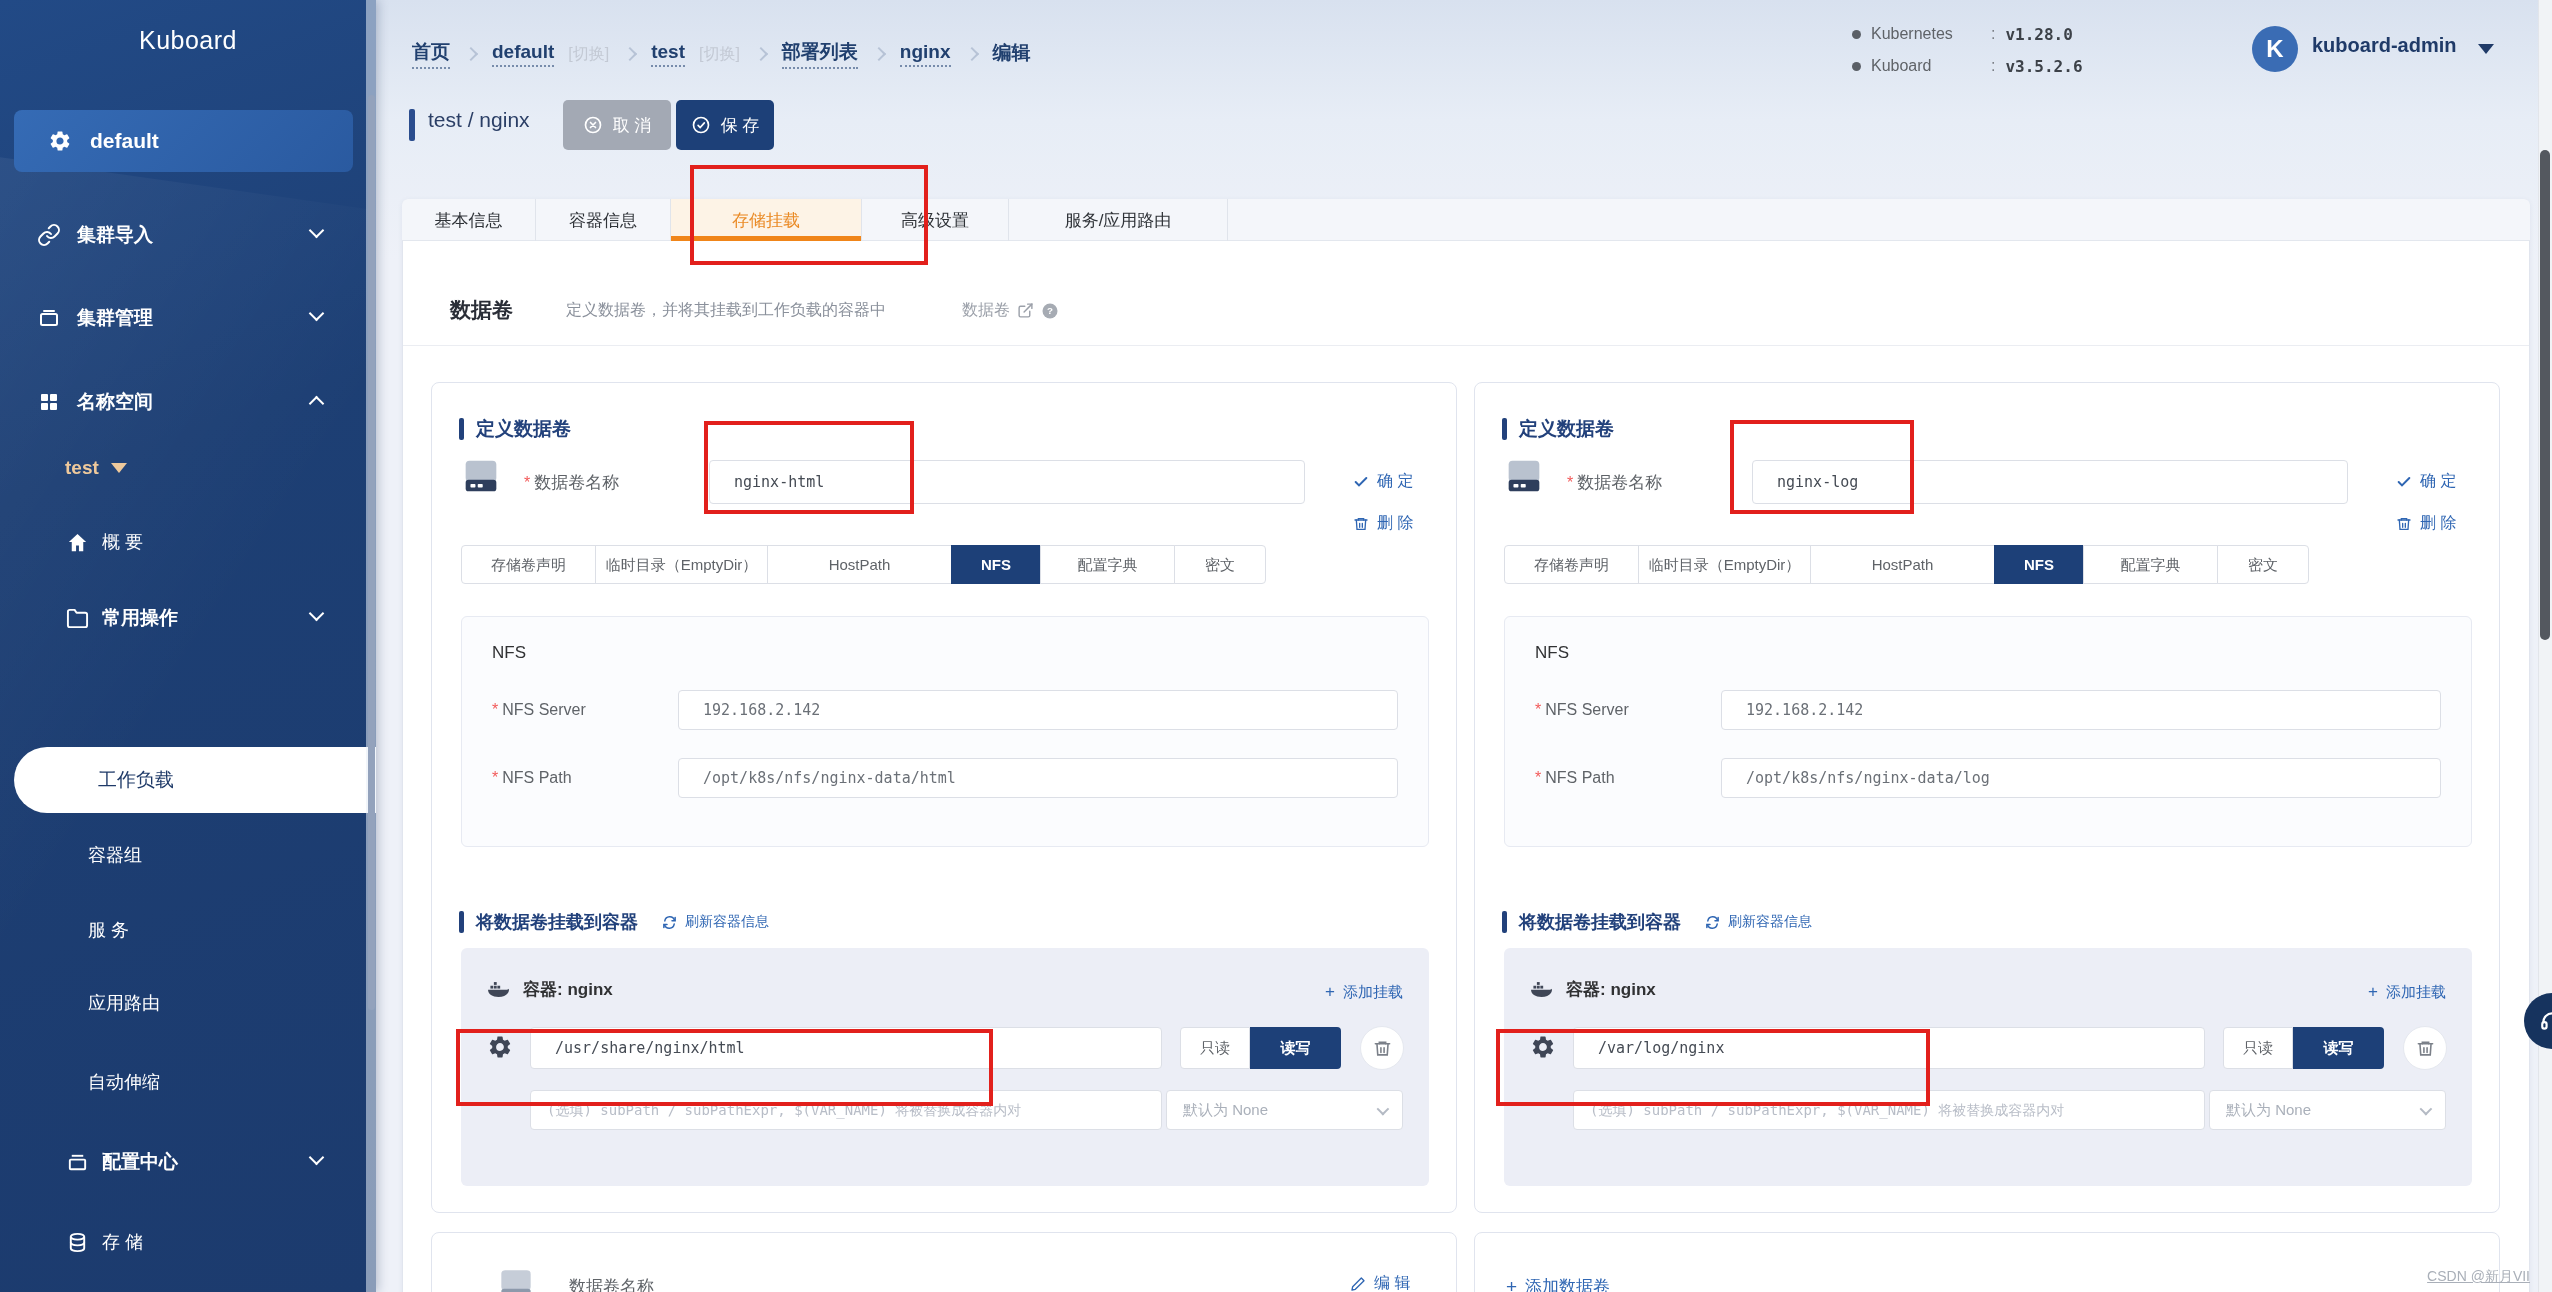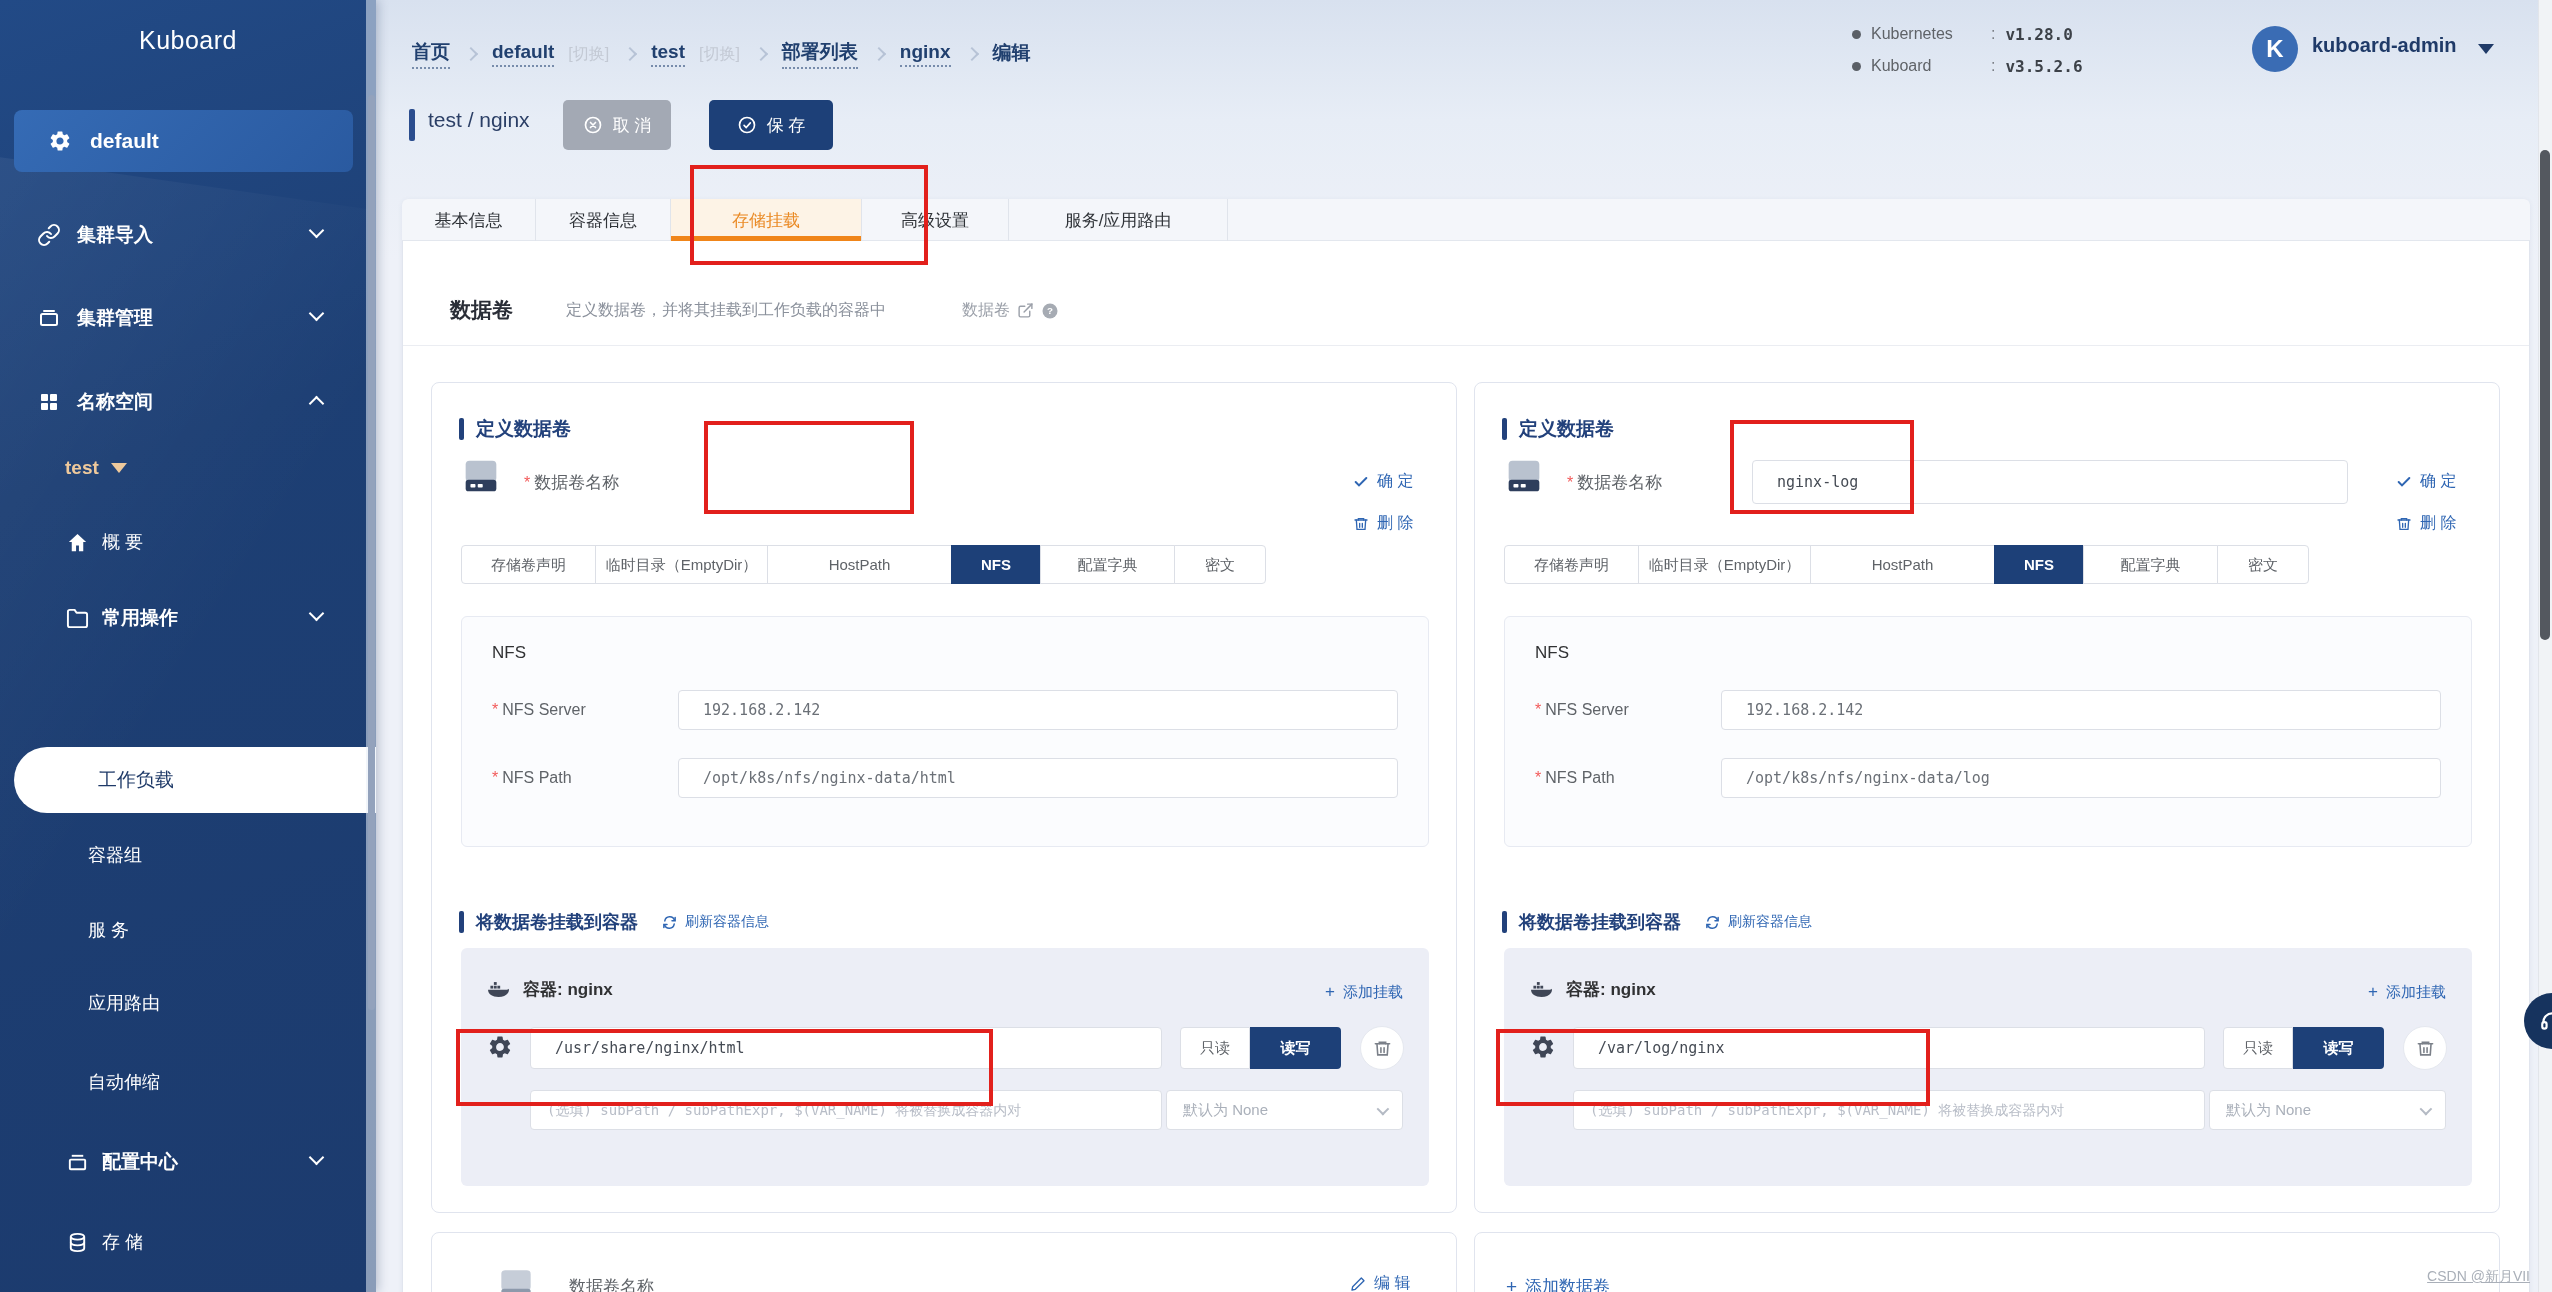--- a/index.html
+++ b/index.html
@@ -50,21 +50,21 @@
     color:#fff;font-size:24px;font-weight:bold;display:flex;align-items:center;justify-content:center;}
   #uname{position:absolute;left:2312px;top:34px;font-size:20px;font-weight:bold;color:#1f3a68;cursor:pointer;}
   #ucaret{position:absolute;left:2478px;top:44px;width:0;height:0;border-left:8px solid transparent;border-right:8px solid transparent;border-top:10px solid #1f3a68;}
 
   
   #tb-bar{position:absolute;left:409px;top:109px;width:6px;height:32px;background:#2b4d8e;border-radius:2px;}
   #tb-title{position:absolute;left:428px;top:108px;font-size:21px;color:#2b3f66;}
   .btn{position:absolute;top:100px;height:50px;border-radius:5px;display:flex;align-items:center;justify-content:center;
        gap:10px;color:#fff;font-size:17px;cursor:pointer;border:none;}
   #btn-cancel{left:563px;width:108px;background:#a3a9b4;}
-  #btn-save{left:709px;width:124px;background:#1d4078;}
+  #btn-save{left:676px;width:98px;background:#1d4078;}
 
   
   #mcard{position:absolute;left:402px;top:199px;width:2128px;height:1133px;background:#fff;
     border:1px solid #e1e5ee;border-radius:6px 6px 0 0;box-shadow:0 1px 5px rgba(70,90,130,.08);}
   #tabstrip{position:absolute;left:402px;top:199px;width:2128px;height:42px;background:#f4f6fa;
     border-bottom:1px solid #e3e7ee;border-radius:6px 6px 0 0;display:flex;}
   .tab{height:42px;display:flex;align-items:center;justify-content:center;font-size:17px;color:#2f3338;
        border-right:1px solid #e0e4eb;cursor:pointer;position:relative;}
   .tab.active{background:#fdf3e6;color:#ea8a25;}
   .tab.active:after{content:"";position:absolute;left:0;right:0;bottom:0;height:5px;background:#f08519;}
@@ -345,20 +345,21 @@
       <svg width="46" height="46" viewBox="0 0 24 24">
           <rect x="4" y="4" width="16" height="11" rx="2" fill="#b9c2cf"></rect>
           <rect x="4" y="14" width="16" height="6" rx="1.5" fill="#2e3e5c"></rect>
           <rect x="6.5" y="16.2" width="2.6" height="1.8" rx=".4" fill="#fff"></rect>
           <rect x="10.3" y="16.2" width="2.6" height="1.8" rx=".4" fill="#fff"></rect>
         </svg>
     </span>
     <div class="abs" style="left:92px;top:88px;">
       <span class="req">*</span><span class="flabel">数据卷名称</span>
     </div>
+    <input class="inp mono abs" style="left: 277px; top: 77px; width: 596px; height: 44px; font-size: 15px;" value="nginx-html">
     <div class="blink abs" style="left:921px;top:88px;">
       <span>
           <svg width="16" height="16" viewBox="0 0 24 24" fill="none" stroke="#2f66b3" stroke-width="3" stroke-linecap="round">
             <path d="M20 6L9 17l-5-5"></path>
           </svg>
         </span>
       <span>确 定</span>
     </div>
     <div class="blink abs" style="left:921px;top:130px;">
       <span>

